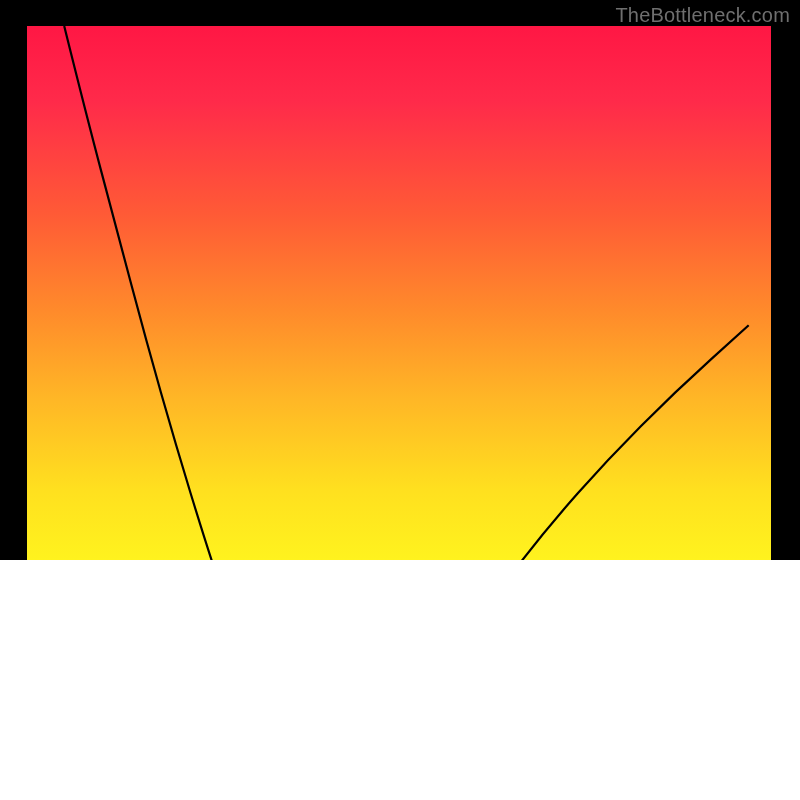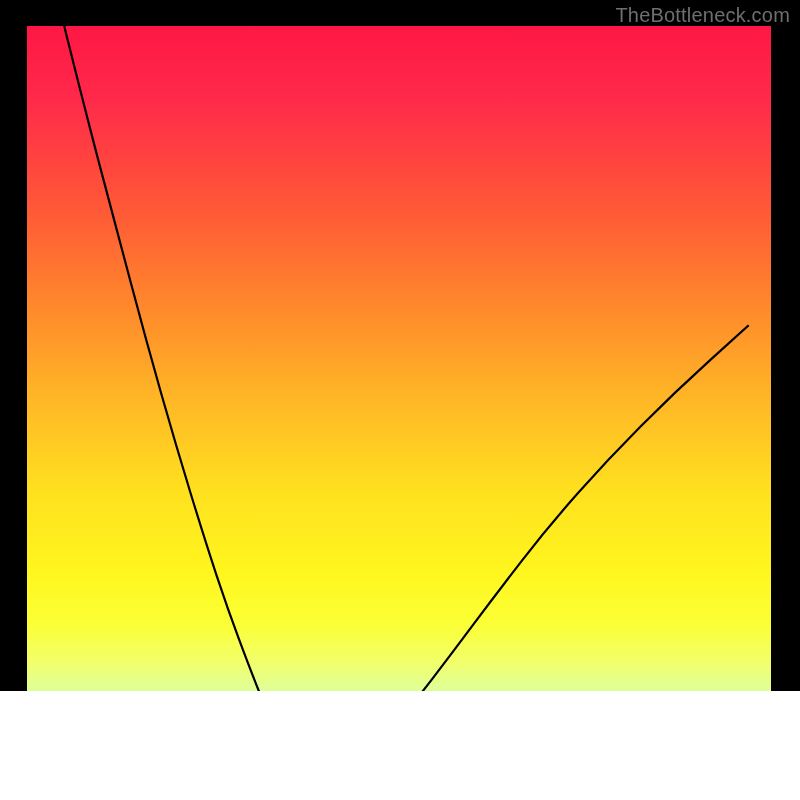--- a/index.html
+++ b/index.html
@@ -3,21 +3,21 @@
 <meta charset="utf-8">
 <style>
   body {
     margin: 0;
     padding: 0;
     font-family: Arial, sans-serif;
     background: #fff;
   }
   .canvas {
     width: 800px;
-    height: 691px;
+    height: 560px;
     position: relative;
     background: #000;
   }
   .plot-area {
     position: absolute;
     left: 27px;
     top: 26px;
     width: 744px;
     height: 748px;
     background: linear-gradient(to bottom,

